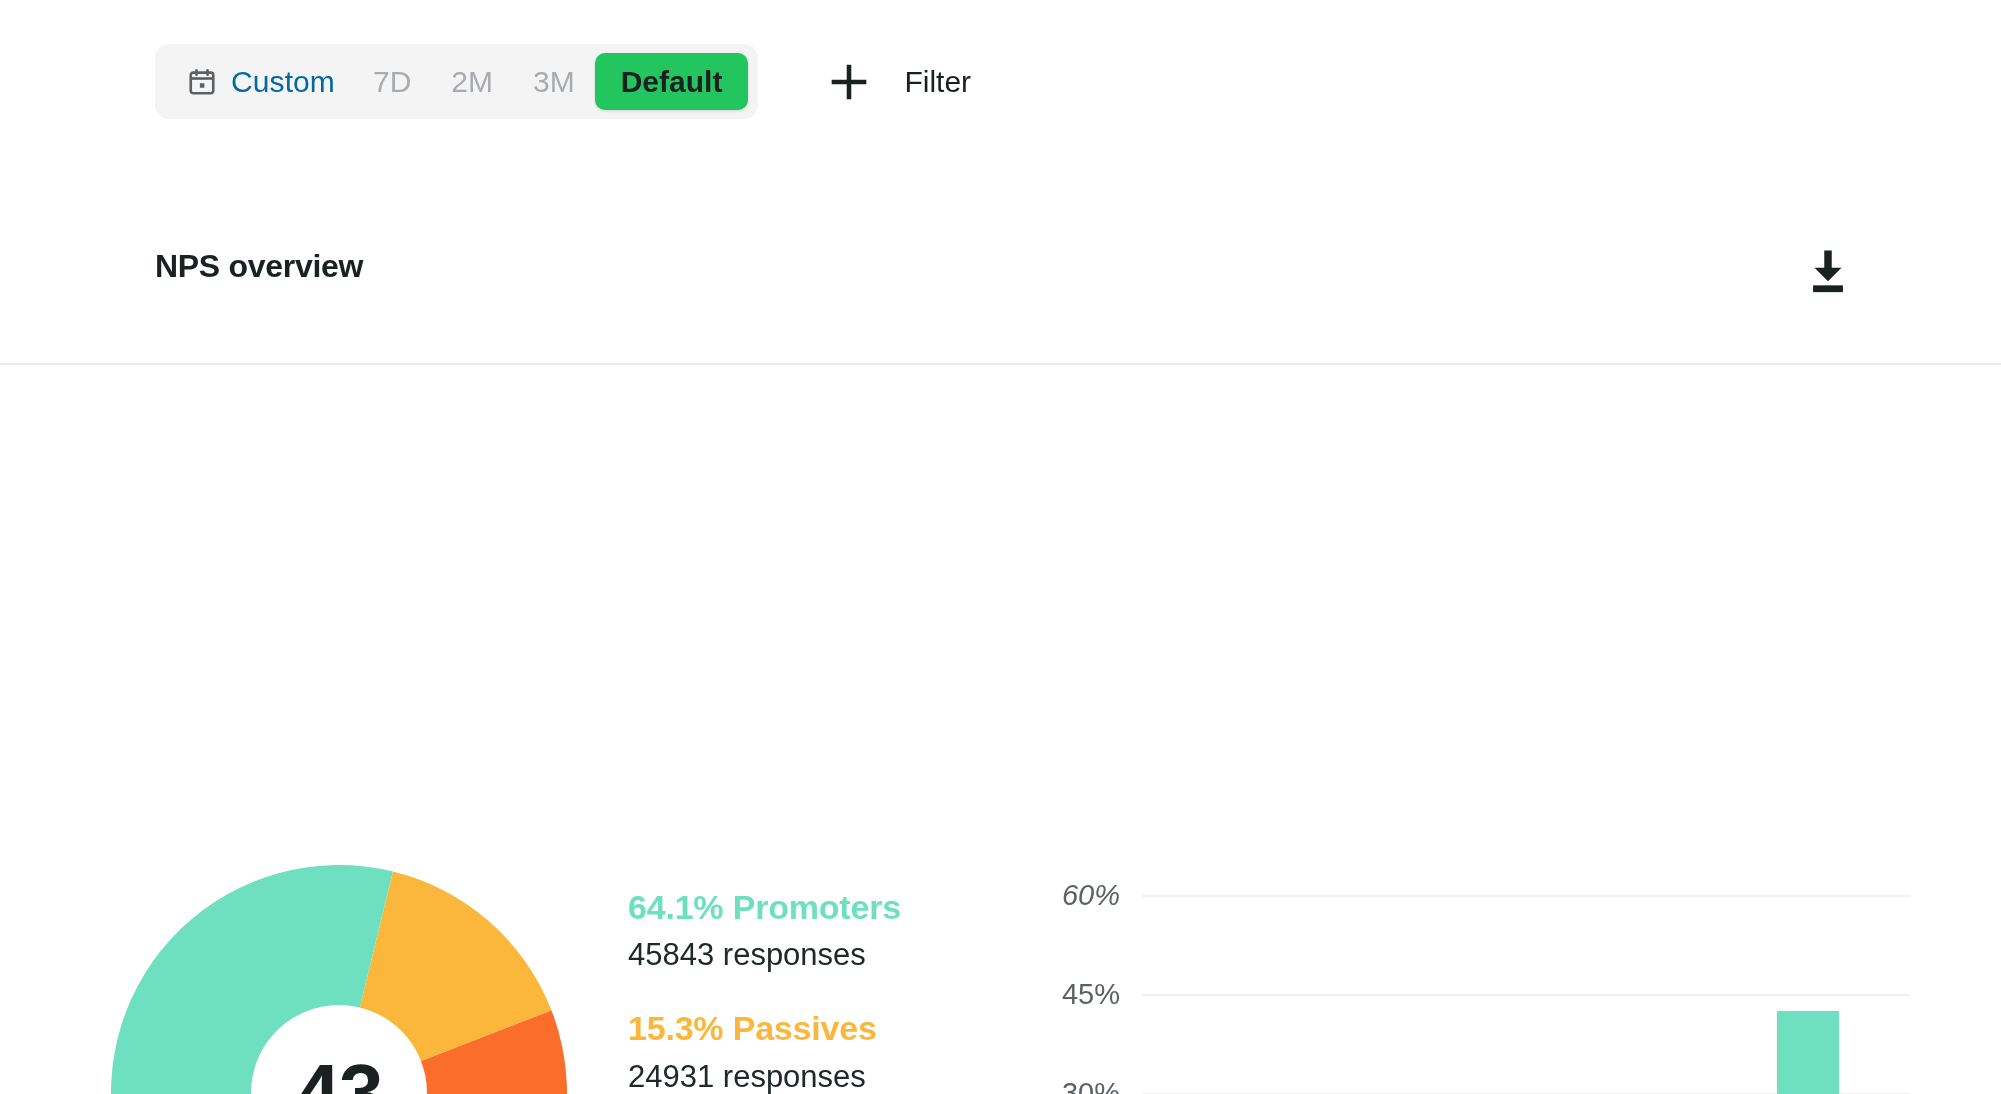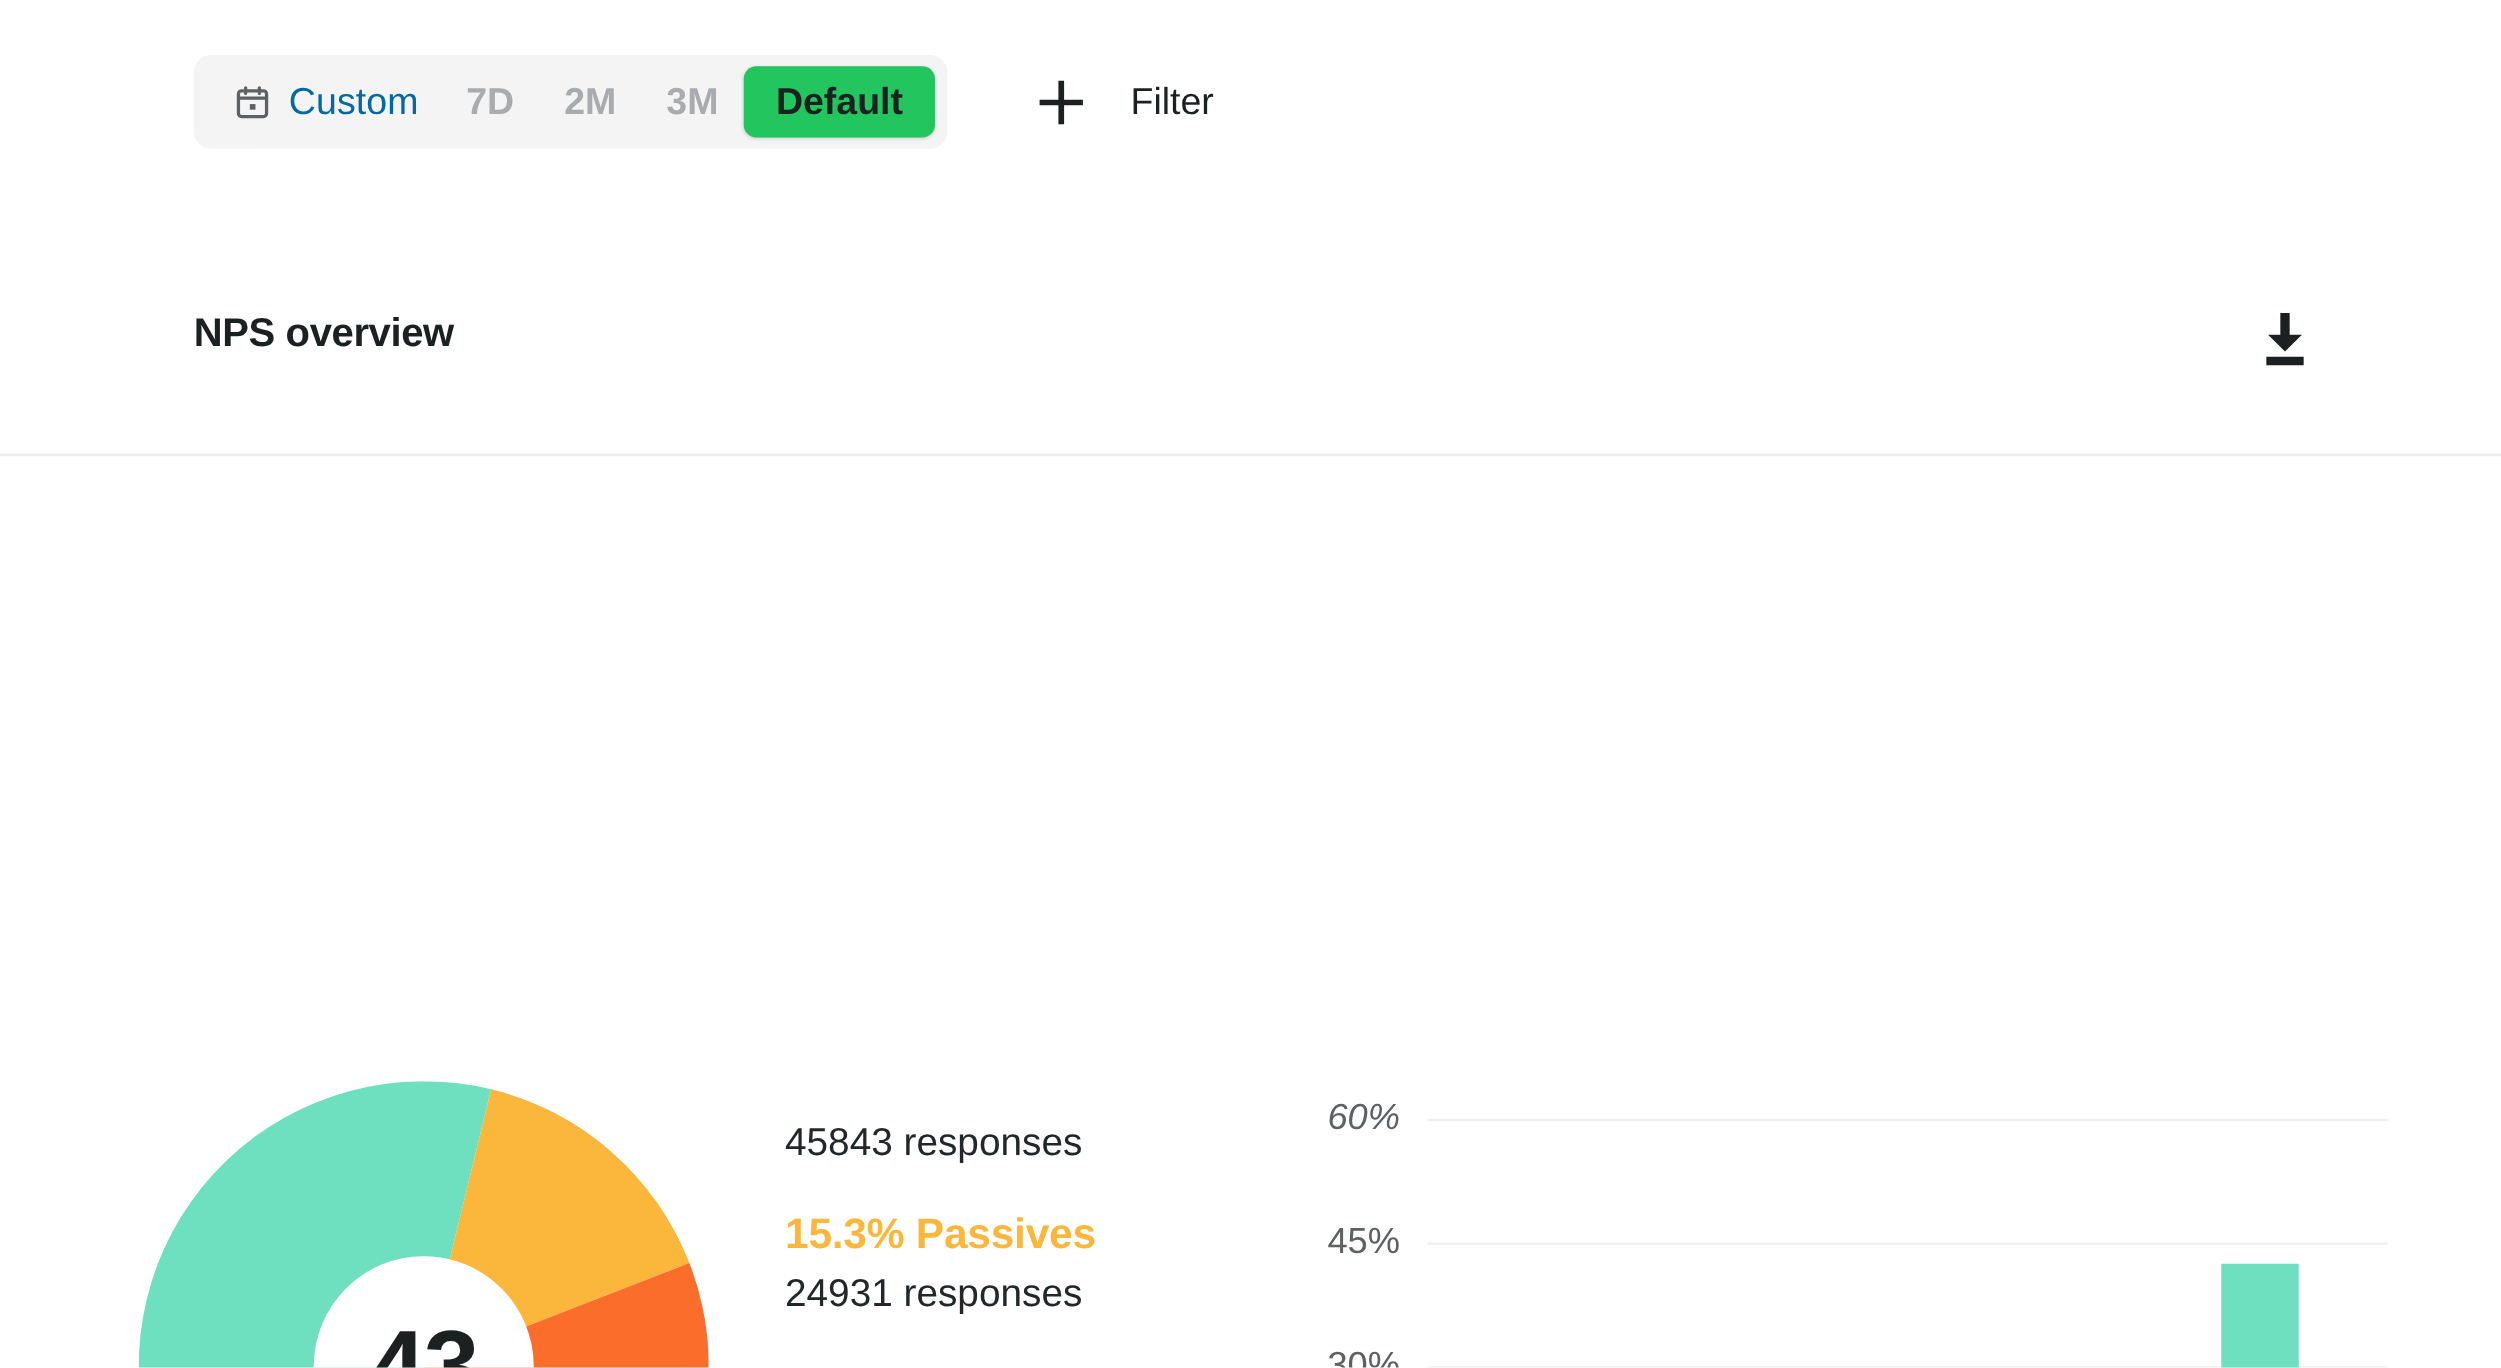--- a/index.html
+++ b/index.html
@@ -23,21 +23,21 @@
   }
   .seg-custom {
     display:flex; align-items:center; gap:14px;
     padding:0 18px 0 22px; height:100%;
   }
   .cal-icon { width:30px; height:30px; display:block; }
   .seg-custom .seg-label { font-size:30px; color:#0369a1; font-weight:400; letter-spacing:.1px; }
   .seg-item {
     display:flex; align-items:center; justify-content:center;
     height:100%; padding:0 20px;
-    font-size:30px; color:#a9acaf; font-weight:700;
+    font-size:30px; color:#a9acaf; font-weight:400;
   }
   .seg-item.active {
     background:#22c55e; color:#1b2021; font-weight:700;
     border-radius:10px; box-shadow:0 1px 3px rgba(0,0,0,.14);
     padding:0 26px;
   }
   .filter-btn {
     display:flex; align-items:center; gap:34px;
     margin-left:70px; height:75px;
   }
@@ -164,20 +164,21 @@
             <path d="M 228 228 L 365.47 409.90 A 228 228 0 1 1 281.92 6.47 Z" fill="#6EE0C0"></path>
           </g>
         <circle cx="228" cy="228" r="88" fill="#ffffff"></circle>
       </svg>
       <div class="donut-center-num">43</div>
     </div>
 
     <div class="legend">
 
       <div class="legend-item">
+        <div class="legend-head" style="color: rgb(110, 224, 192);">64.1% Promoters</div>
         <div class="legend-sub">45843 responses</div>
       </div>
 
       <div class="legend-item">
         <div class="legend-head" style="color: rgb(251, 183, 60);">15.3% Passives</div>
         <div class="legend-sub">24931 responses</div>
       </div>
 
     </div>
 

